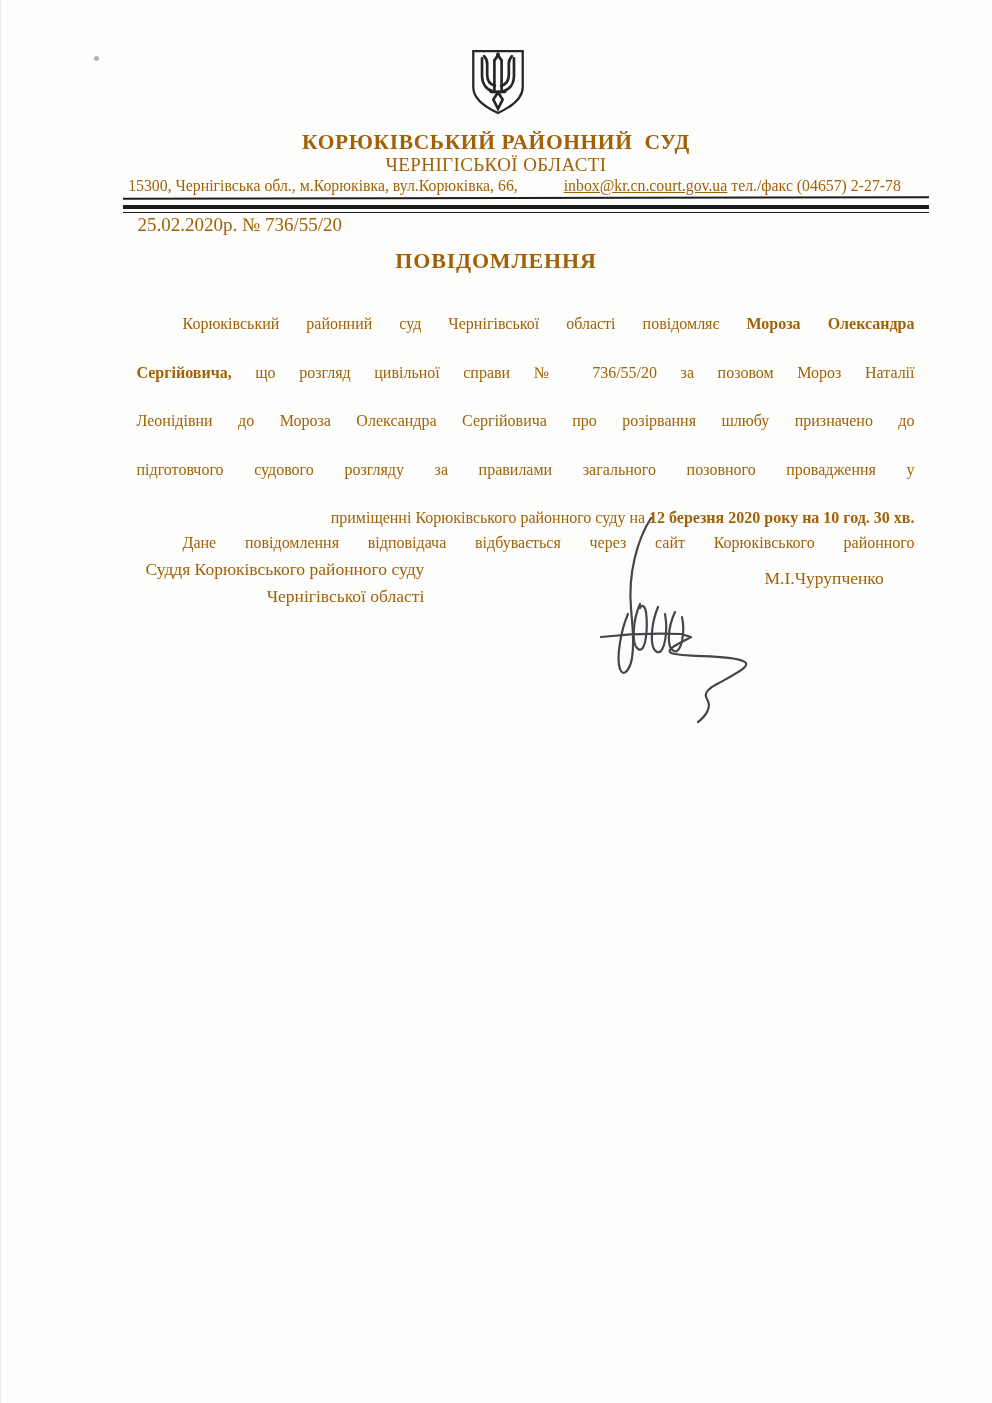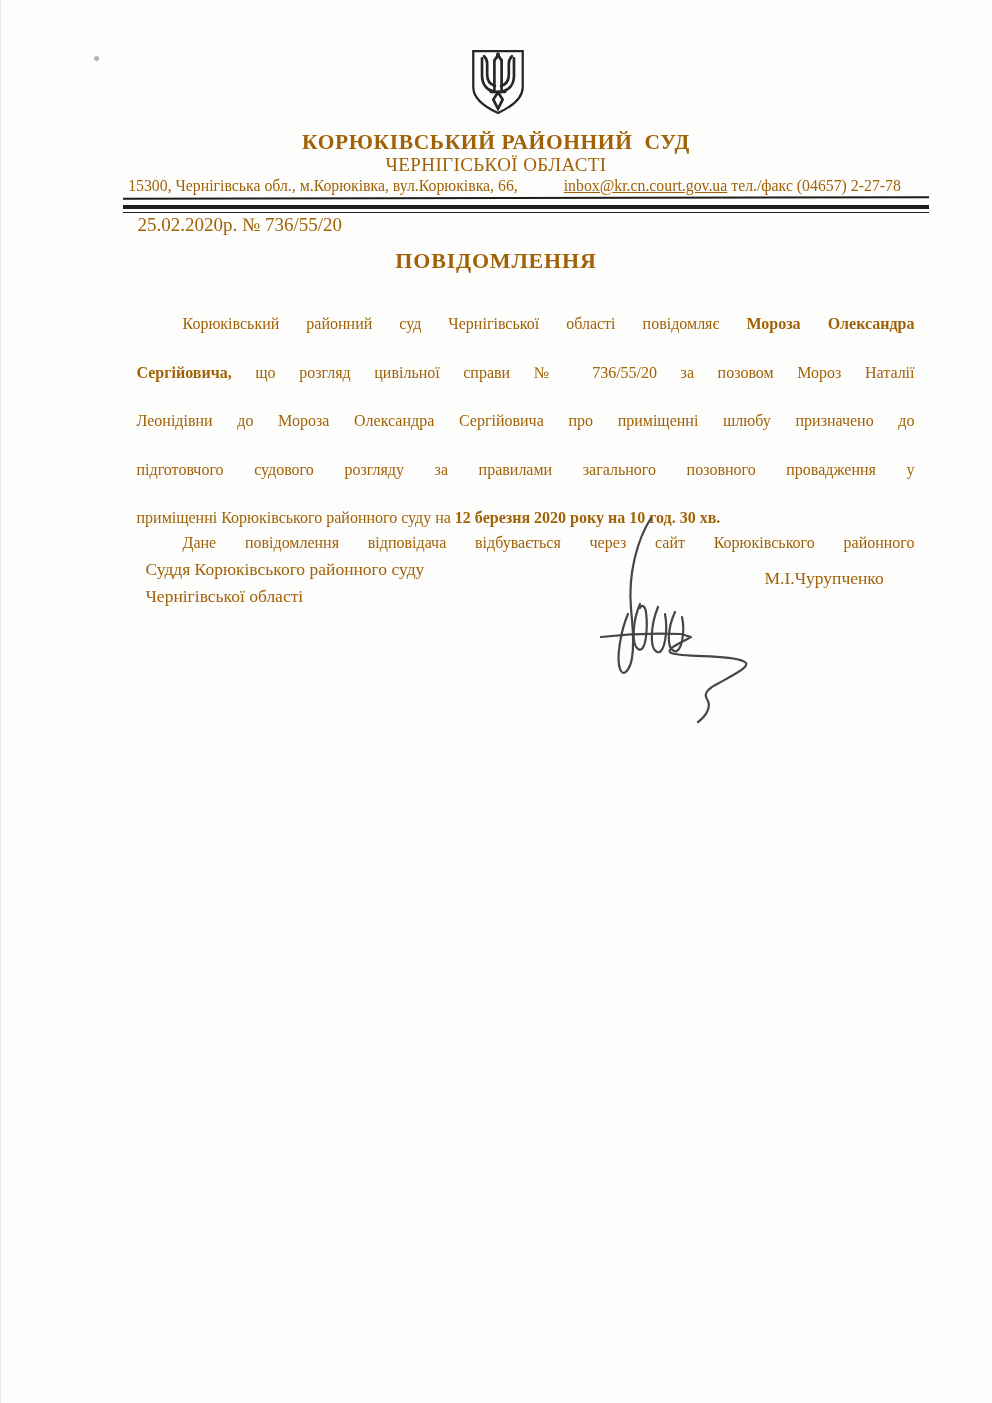--- a/index.html
+++ b/index.html
@@ -18,21 +18,21 @@
   .region{position:absolute;left:0;top:154px;width:100%;text-align:center;font-size:19px;letter-spacing:.4px;font-family:Liberation Serif, serif;}
   .address{position:absolute;left:108px;top:177px;width:812px;text-align:center;font-size:15.8px;white-space:nowrap;}
   .address .email{text-decoration:underline;margin-left:42px;}
   .rule{position:absolute;left:122px;width:806px;background:#1d1d1b;}
   .rule-thin-top{top:197px;height:2px;transform:rotate(-.12deg);}
   .rule-thick{top:205px;height:4.2px;}
   .rule-thin-bottom{top:211.6px;height:1.6px;}
   .ref-line{position:absolute;left:137px;top:214px;font-size:19px;}
   .doc-title{position:absolute;left:0;top:248px;width:100%;text-align:center;font-weight:bold;font-size:22px;letter-spacing:.8px;}
   .body-text{position:absolute;left:136px;top:296px;width:778px;font-size:16px;line-height:24.3px;margin-top:16px;}
-  .line{display:block;}
+  .line{display:block;text-align:right;}
   .jline{text-align:justify;}
   .jline::after{content:"";display:inline-block;width:100%;height:0;}
   .indent{text-indent:46px;}
   .b{font-weight:bold;}
   .sig-position{position:absolute;left:145px;top:556px;font-size:17.5px;line-height:26.5px;}
   .sig-scribble{position:absolute;left:592px;top:512px;width:164px;height:212px;}
   .judge-name{position:absolute;left:764px;top:568px;font-size:17.5px;text-align:center;}
 </style>
 </head>
 <body>
@@ -67,21 +67,21 @@
   <div class="rule rule-thick"></div>
   <div class="rule rule-thin-bottom"></div>
 
   <div class="ref-line">25.02.2020р. № 736/55/20</div>
 
   <div class="doc-title">ПОВІДОМЛЕННЯ</div>
 
   <div class="body-text">
     <span class="line jline indent"><span>Корюківський районний суд Чернігівської області повідомляє </span><span class="b">Мороза Олександра</span></span>
     <span class="line jline"><span class="b">Сергійовича,</span><span> що розгляд цивільної справи № 736/55/20 за позовом Мороз Наталії</span></span>
-    <span class="line jline">Леонідівни до Мороза Олександра Сергійовича про приміщенні шлюбу призначено до</span>
+    <span class="line jline">Леонідівни до Мороза Олександра Сергійовича про розірвання шлюбу призначено до</span>
     <span class="line jline">підготовчого судового розгляду за правилами загального позовного провадження у</span>
     <span class="line"><span>приміщенні Корюківського районного суду на </span><span class="b">12 березня 2020 року на 10 год. 30 хв.</span></span>
     <span class="line jline indent">Дане повідомлення відповідача відбувається через сайт Корюківського районного</span>
   </div>
 
   <div class="sig-position">
     <span class="line">Суддя Корюківського районного суду</span>
     <span class="line">Чернігівської області</span>
   </div>
 

